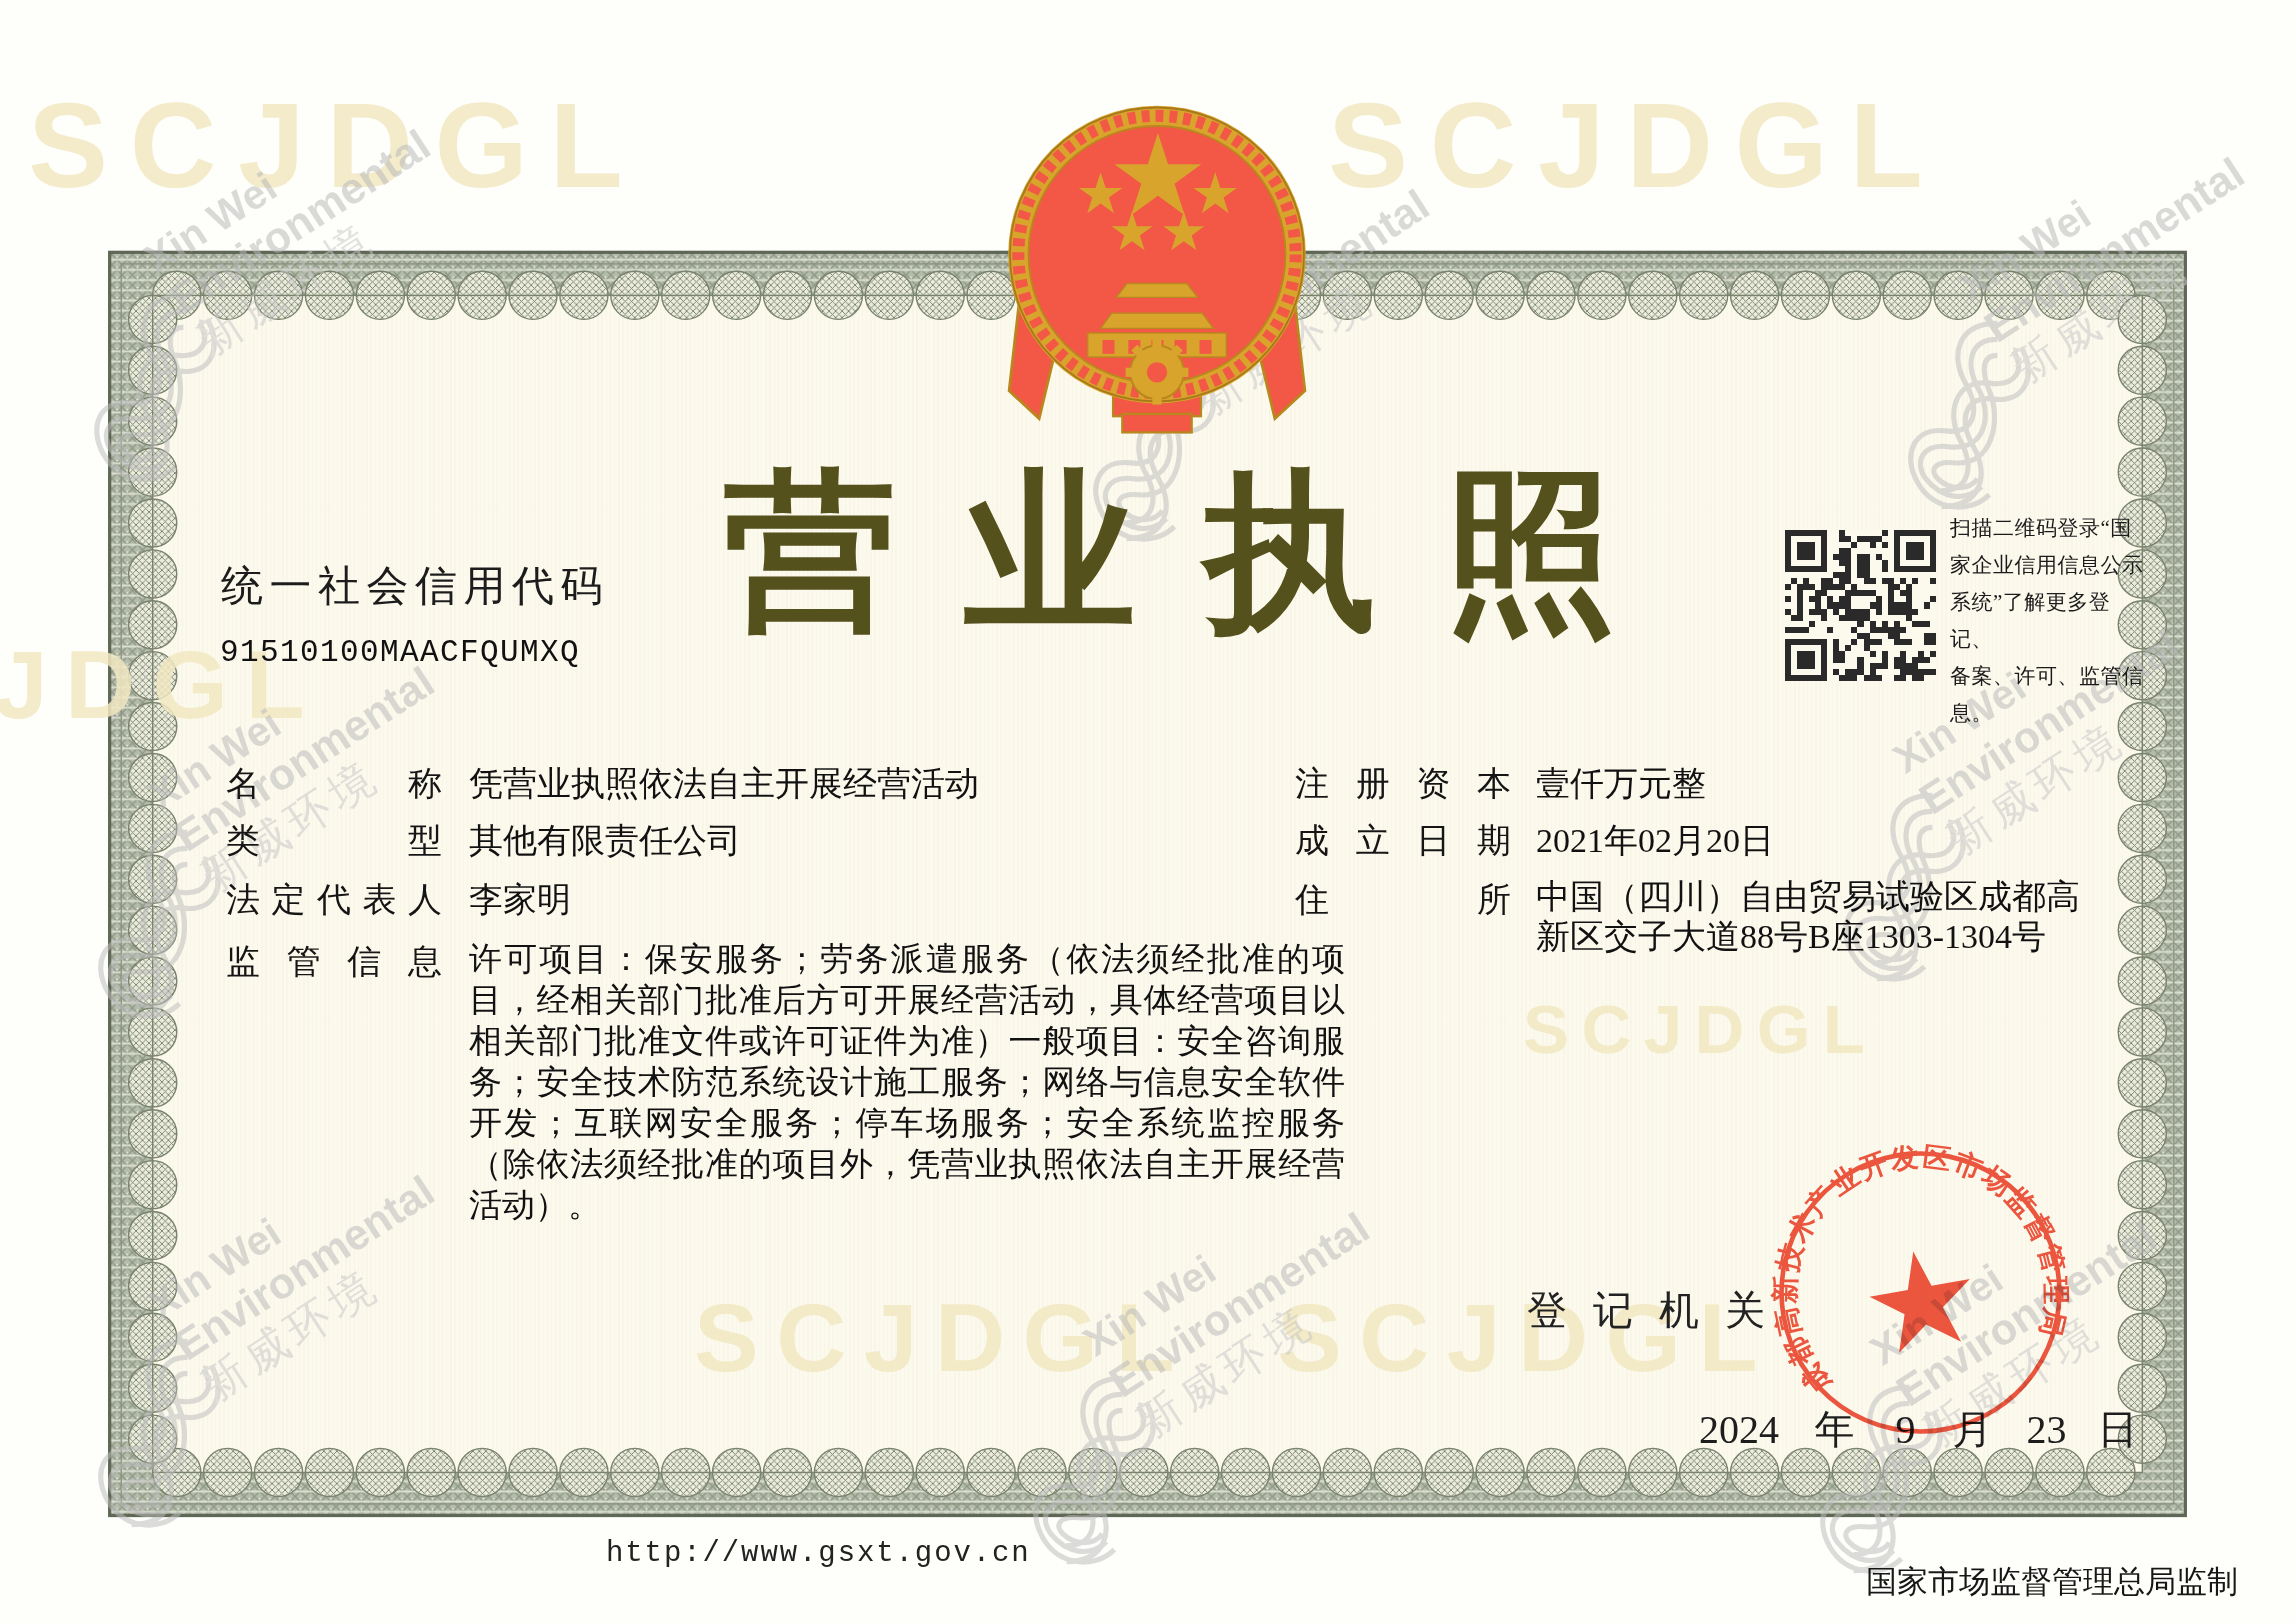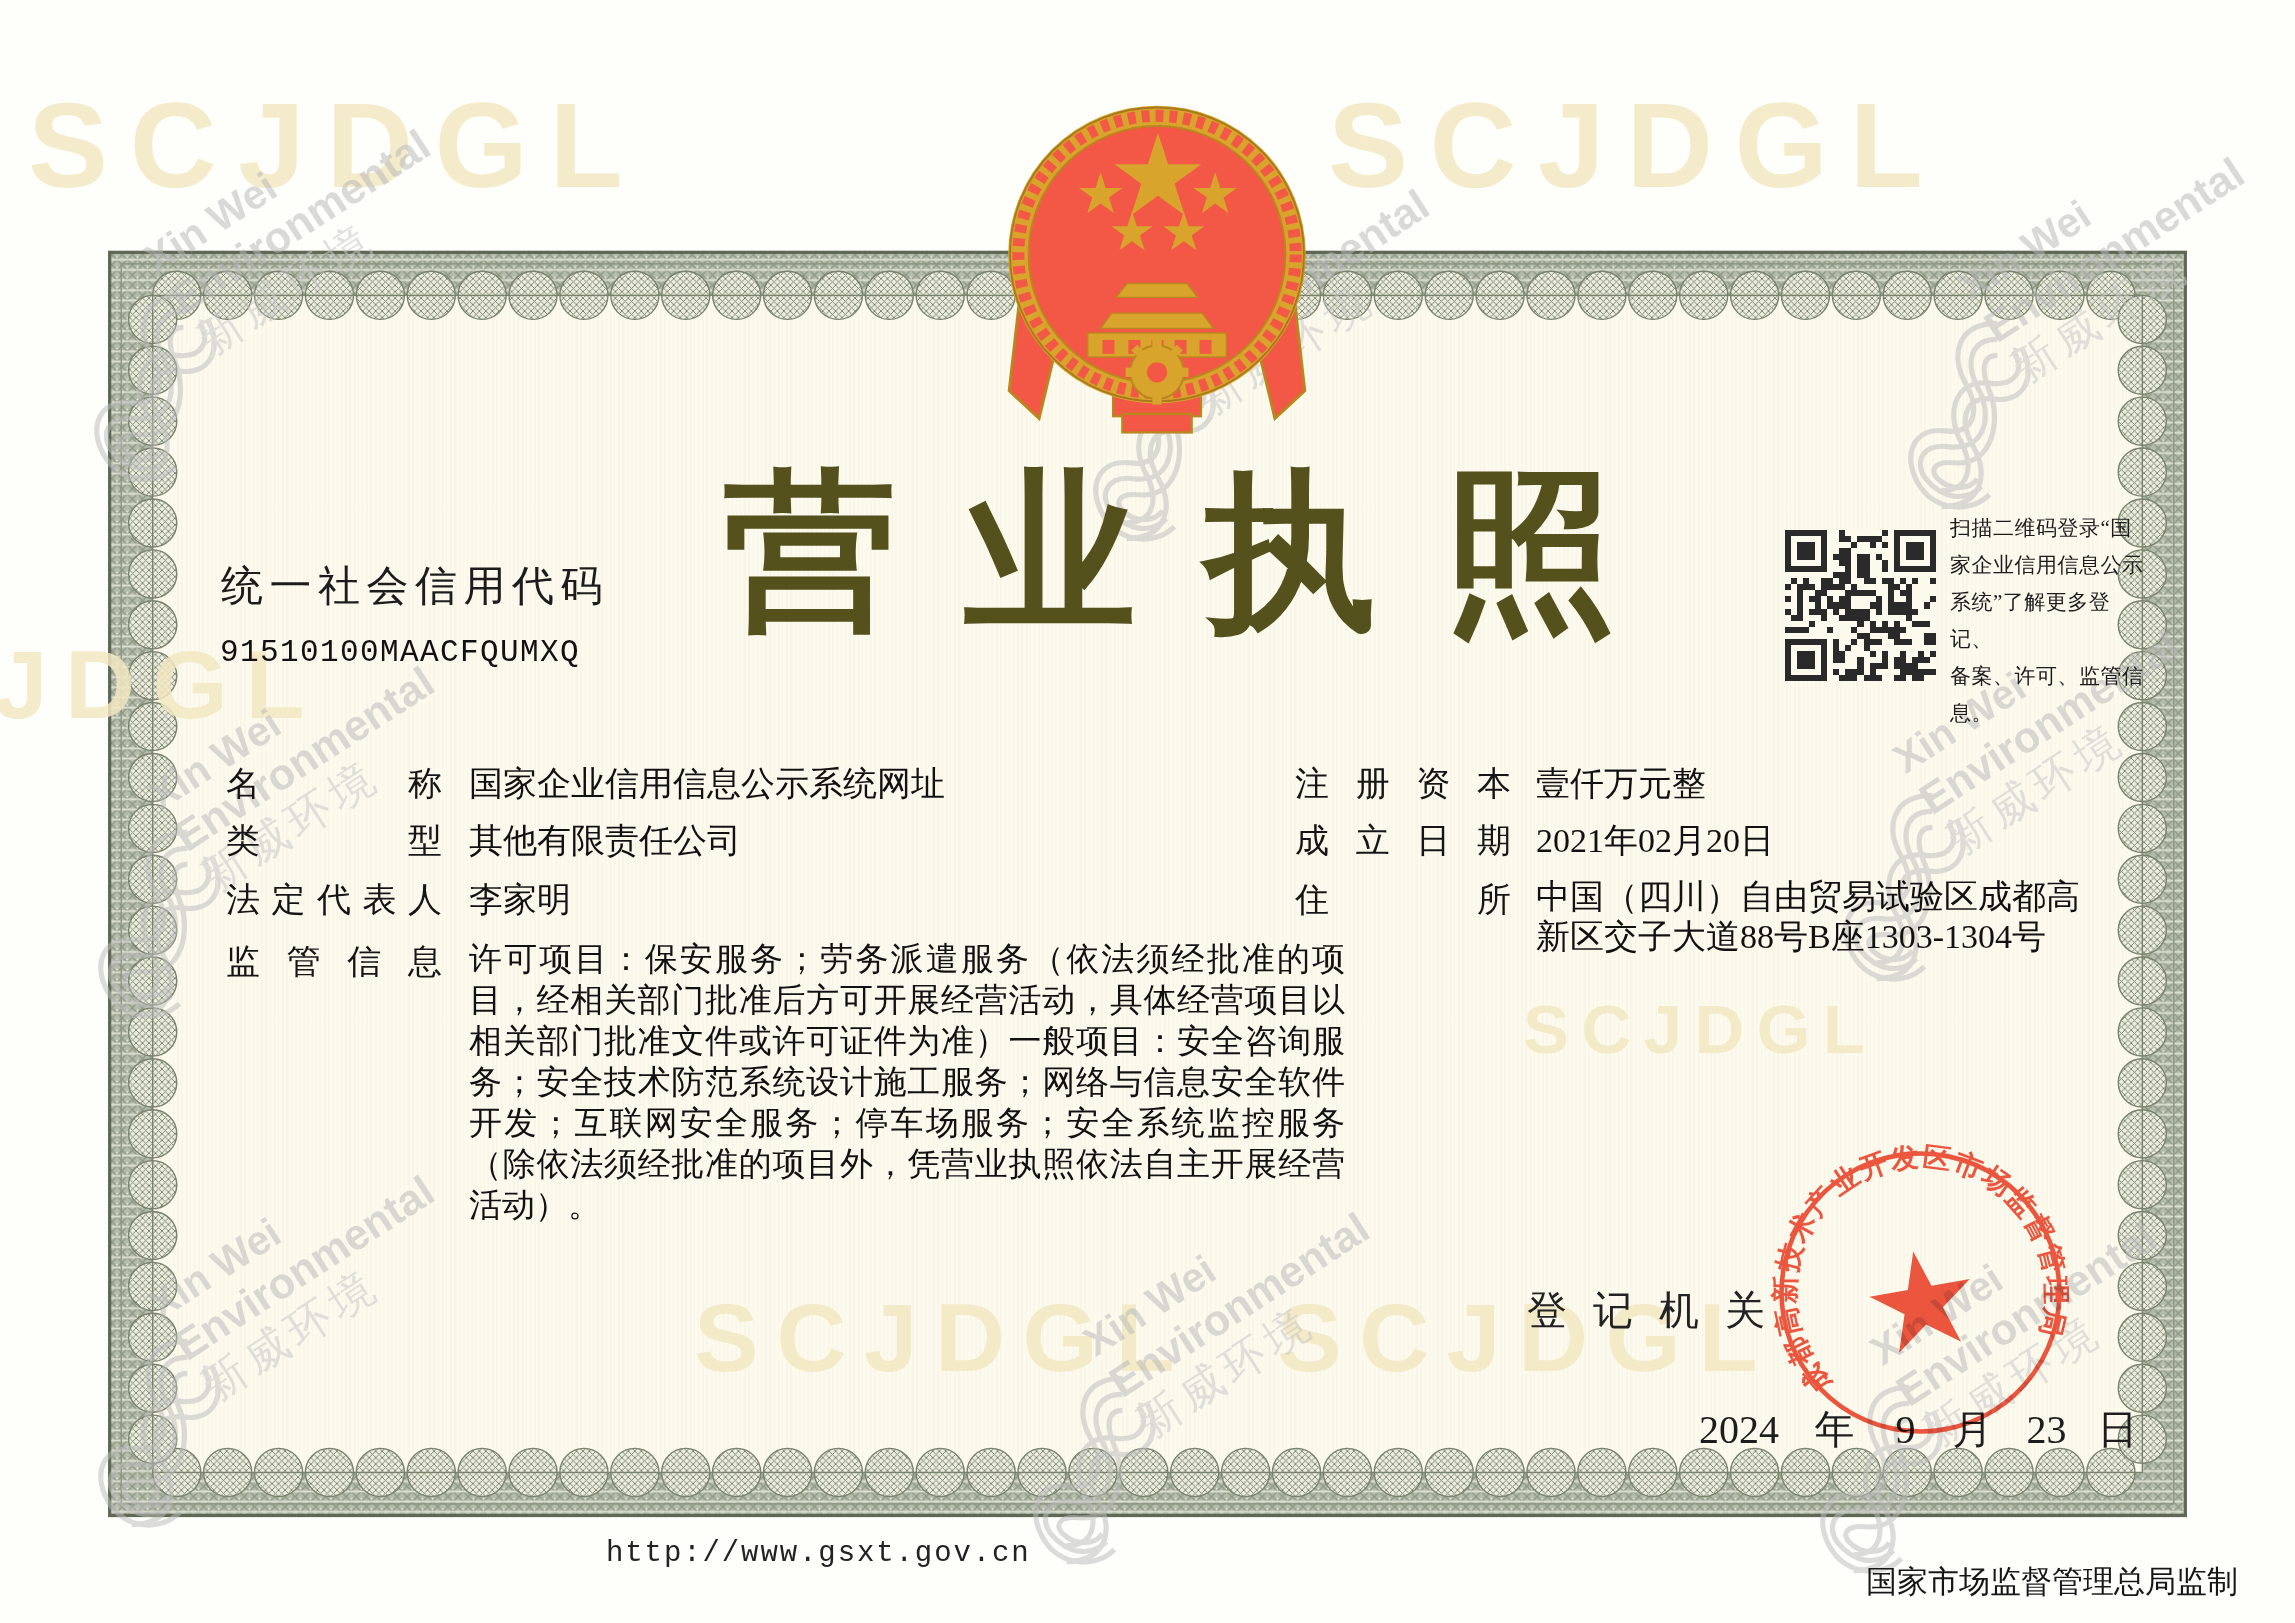--- a/index.html
+++ b/index.html
@@ -523,21 +523,21 @@
         <rect x="21" y="24" width="1" height="1"></rect>
         <rect x="22" y="24" width="1" height="1"></rect>
       </g>
   </svg>
   <div class="abs z" id="qr-caption">扫描二维码登录“国
 家企业信用信息公示
 系统”了解更多登记、
 备案、许可、监管信息。</div>
 
   <div class="field-label col-l" style="top:761px;">名称</div>
-  <div class="field-value col-l" style="top:761px;">国家企业信用信息公示系统网址</div>
+  <div class="field-value col-l" style="top:761px;">凭营业执照依法自主开展经营活动</div>
   <div class="field-label col-l" style="top:818px;">类型</div>
   <div class="field-value col-l" style="top:818px;">其他有限责任公司</div>
   <div class="field-label col-l" style="top:877px;">法定代表人</div>
   <div class="field-value col-l" style="top:877px;">李家明</div>
   <div class="field-label col-l" style="top:939px;">监管信息</div>
   <div class="field-value" id="scope-value">许可项目：保安服务；劳务派遣服务（依法须经批准的项目，经相关部门批准后方可开展经营活动，具体经营项目以相关部门批准文件或许可证件为准）一般项目：安全咨询服务；安全技术防范系统设计施工服务；网络与信息安全软件开发；互联网安全服务；停车场服务；安全系统监控服务（除依法须经批准的项目外，凭营业执照依法自主开展经营活动）。</div>
 
   <div class="field-label col-r" style="top:761px;">注册资本</div>
   <div class="field-value col-r" style="top:761px;">壹仟万元整</div>
   <div class="field-label col-r" style="top:818px;">成立日期</div>

